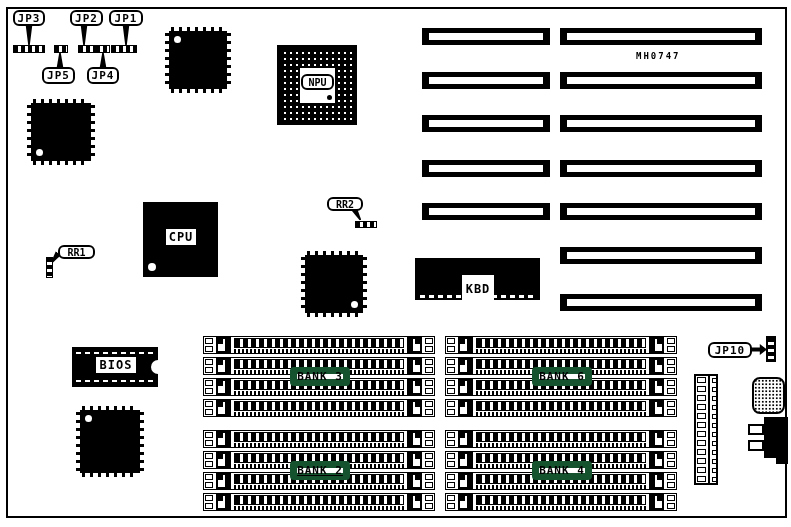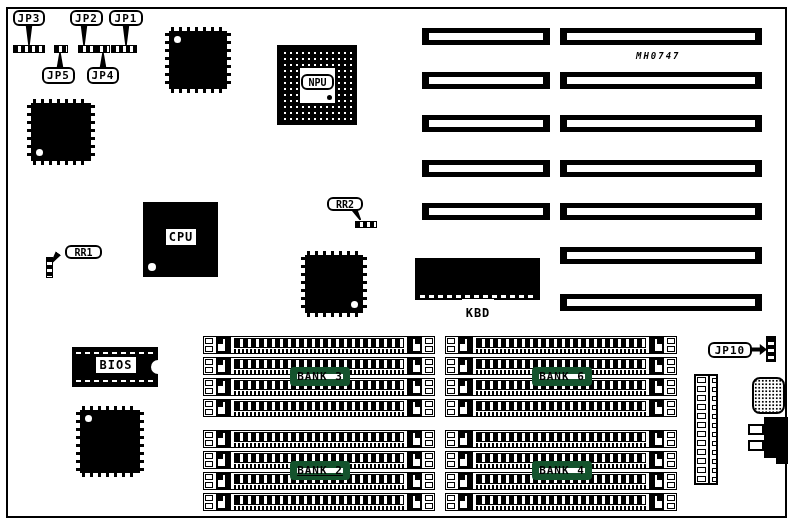--- a/index.html
+++ b/index.html
@@ -34,21 +34,21 @@
   .simm-main{background:repeating-linear-gradient(90deg,#000 0 5px,#fff 5px 8px);border:1px solid #000;}
   .simm-ticks{background:repeating-linear-gradient(90deg,#000 0 2px,#fff 2px 4px);}
   .bank-label{border:7px solid #14532d;border-radius:4px;background:#fff;z-index:7;
               display:flex;align-items:center;justify-content:center;
               font-weight:bold;font-size:11px;letter-spacing:1px;}
   .dash-row{background:repeating-linear-gradient(90deg,#fff 0 5px,transparent 5px 9px);z-index:3;}
   .dotted{border:2px solid #000;border-radius:8px;background-color:#fff;
           background-image:radial-gradient(circle,#000 0.9px,transparent 1px);
           background-size:3.5px 3.5px;}
   .din-tab{border:2px solid #000;background:#fff;}
-  .part-number{font-size:9px;letter-spacing:2px;color:#000;font-weight:bold;font-style:italic;}
+  .part-number{font-size:9px;letter-spacing:2px;color:#000;font-weight:bold;}
 </style>
 </head>
 <body>
 
 <div id="stage">
 
   <div class="abs outline" style="left:6px;top:7px;width:781px;height:511px;"></div>
 
   <div class="abs callout" style="left:13px;top:10px;width:32px;height:16px;">JP3</div>
   <div class="abs callout" style="left:70px;top:10px;width:33px;height:16px;">JP2</div>
@@ -72,30 +72,30 @@
     <div class="npu-grid"></div>
   </div>
   <div class="abs" style="left:300px;top:68px;width:35px;height:35px;background:#fff;z-index:3;"></div>
   <div class="abs callout small" style="left:301px;top:74px;width:33px;height:16px;">NPU</div>
   <div class="abs black-dot" style="left:327px;top:95px;width:5px;height:5px;z-index:6;"></div>
 
   <div class="abs black" style="left:143px;top:202px;width:75px;height:75px;"></div>
   <div class="abs patch" style="left:166px;top:229px;width:30px;height:16px;">CPU</div>
   <div class="abs white-dot" style="left:148px;top:263px;width:8px;height:8px;"></div>
 
-  <div class="abs callout small" style="left:65px;top:245px;width:37px;height:14px;">RR1</div>
+  <div class="abs callout small" style="left:58px;top:245px;width:37px;height:14px;">RR1</div>
   <div class="abs wedge-down" style="left:51px;top:252px;width:8px;height:12px;transform:rotate(35deg);"></div>
   <div class="abs jumper-v" style="left:46px;top:257px;width:7px;height:21px;"></div>
 
   <div class="abs callout small" style="left:327px;top:197px;width:36px;height:14px;">RR2</div>
   <div class="abs wedge-down" style="left:353px;top:207px;width:8px;height:14px;transform:rotate(-30deg);"></div>
   <div class="abs jumper-h" style="left:355px;top:221px;width:22px;height:7px;"></div>
 
   <div class="abs black" style="left:415px;top:258px;width:125px;height:42px;"></div>
-  <div class="abs patch" style="left:462px;top:275px;width:32px;height:28px;margin-top:24px;">KBD</div>
+  <div class="abs patch" style="left:462px;top:275px;width:32px;height:28px;">KBD</div>
   <div class="abs dash-row" style="left:420px;top:295px;width:115px;height:3px;"></div>
 
   <div class="abs black" style="left:72px;top:347px;width:86px;height:40px;"></div>
   <div class="abs dash-row" style="left:76px;top:352px;width:78px;height:2px;"></div>
   <div class="abs dash-row" style="left:76px;top:380px;width:78px;height:2px;"></div>
   <div class="abs patch" style="left:96px;top:357px;width:40px;height:16px;">BIOS</div>
   <div class="abs" style="left:151px;top:360px;width:7px;height:14px;background:#fff;border-radius:7px 0 0 7px;z-index:3;"></div>
 
   <div class="abs part-number" style="left:636px;top:51px;width:54px;height:12px;">MH0747</div>
 

